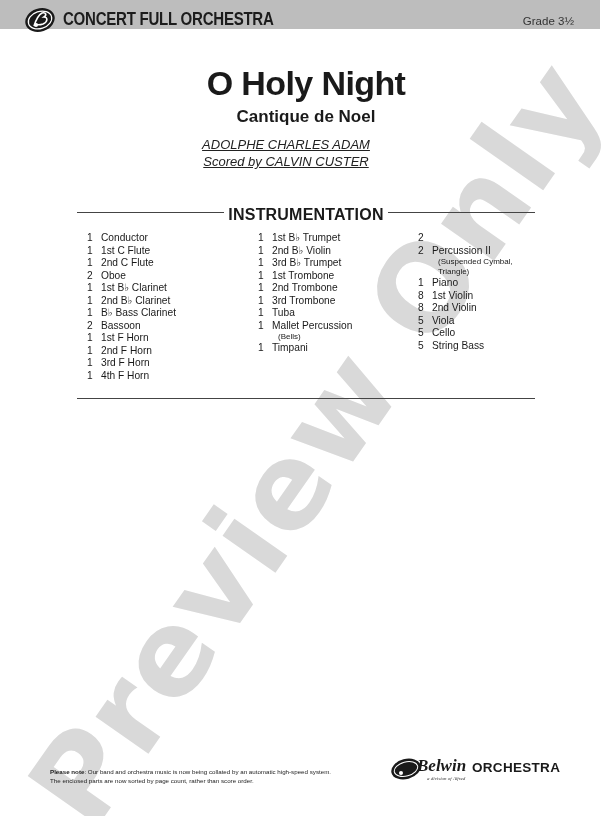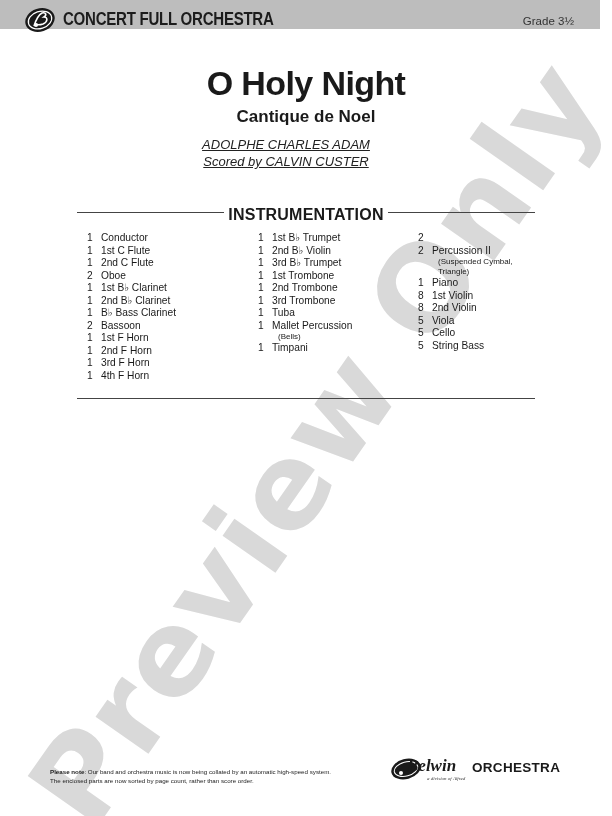--- a/index.html
+++ b/index.html
@@ -62,21 +62,21 @@
     .content { position: relative; z-index: 2; }
     .footnote {
       position: absolute; left: 50px; top: 767px; font-size: 6.2px;
       line-height: 9px; color: #222;
     }
     .footnote b { font-weight: bold; }
     .belwin {
       position: absolute; left: 389px; top: 755px; width: 180px; height: 30px;
     }
     .belwin-word {
-      position: absolute; left: 18px; top: 1px; font-family: "Liberation Serif", serif;
+      position: absolute; left: 28px; top: 1px; font-family: "Liberation Serif", serif;
       font-style: italic; font-weight: bold; font-size: 17px; color: #1a1a1a;
     }
     .belwin-sub {
       position: absolute; left: 38px; top: 21px; font-family: "Liberation Serif", serif;
       font-style: italic; font-size: 5px; color: #333;
     }
     .belwin-orch {
       position: absolute; left: 83px; top: 5px; font-family: "Liberation Sans", sans-serif;
       font-size: 13.5px; font-weight: bold; letter-spacing: 0.3px; color: #1a1a1a;
     }

